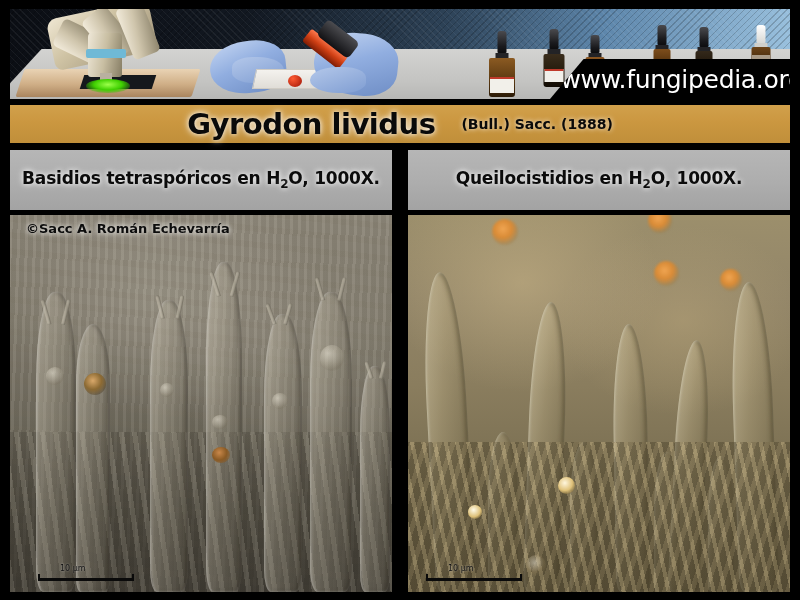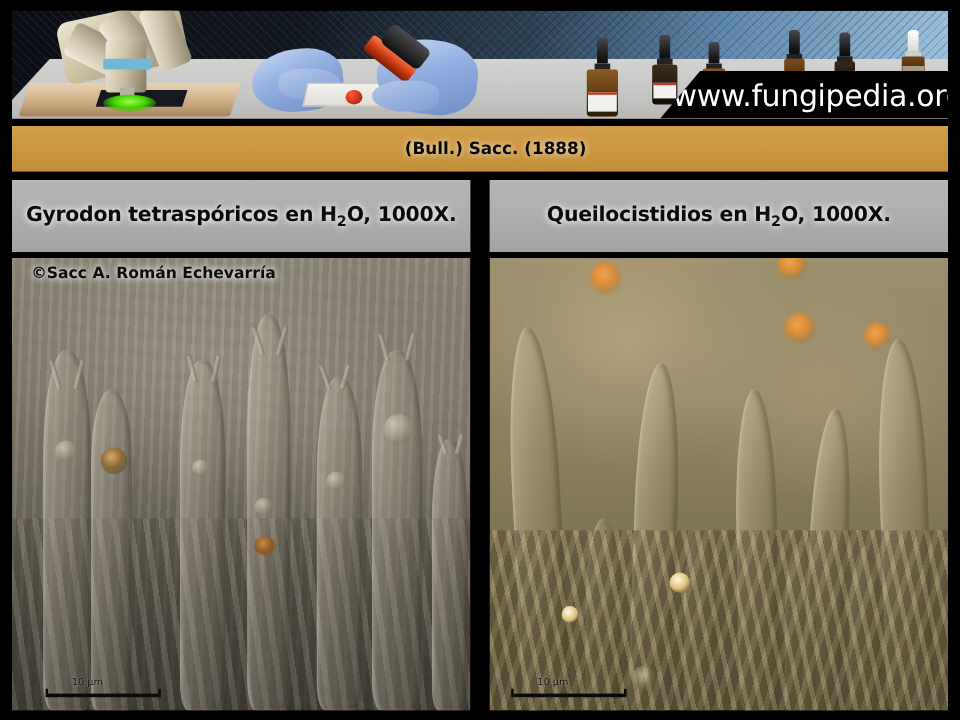--- a/index.html
+++ b/index.html
@@ -354,25 +354,26 @@
       <div class="body" style="top:22px; width:19px; height:36px; background:linear-gradient(180deg,#6c4418 0%,#3c230a 50%,#140b02 100%);"></div>
       <div class="label" style="top:30px; width:18px; height:14px; background:rgba(242,240,234,0.55); border-top:none;"></div>
     </div>
 
     <div class="url-tab">
       <span class="url-text">www.fungipedia.org</span>
     </div>
   </div>
 
   <div class="title-bar">
+    <span class="title-species">Gyrodon lividus</span>
     <span class="title-author">(Bull.) Sacc. (1888)</span>
   </div>
 
   <div class="caption left">
-    <span class="caption-text"><span>Gyrodon tetraspóricos en H</span><sub>2</sub><span>O, 1000X.</span></span>
+    <span class="caption-text"><span>Basidios tetraspóricos en H</span><sub>2</sub><span>O, 1000X.</span></span>
   </div>
   <div class="caption right">
     <span class="caption-text"><span>Queilocistidios en H</span><sub>2</sub><span>O, 1000X.</span></span>
   </div>
 
   <div class="panel left">
     <div class="mg-left"></div>
     <div class="mg-left-blur"></div>
     <div class="hymenium-band-l"></div>
 

